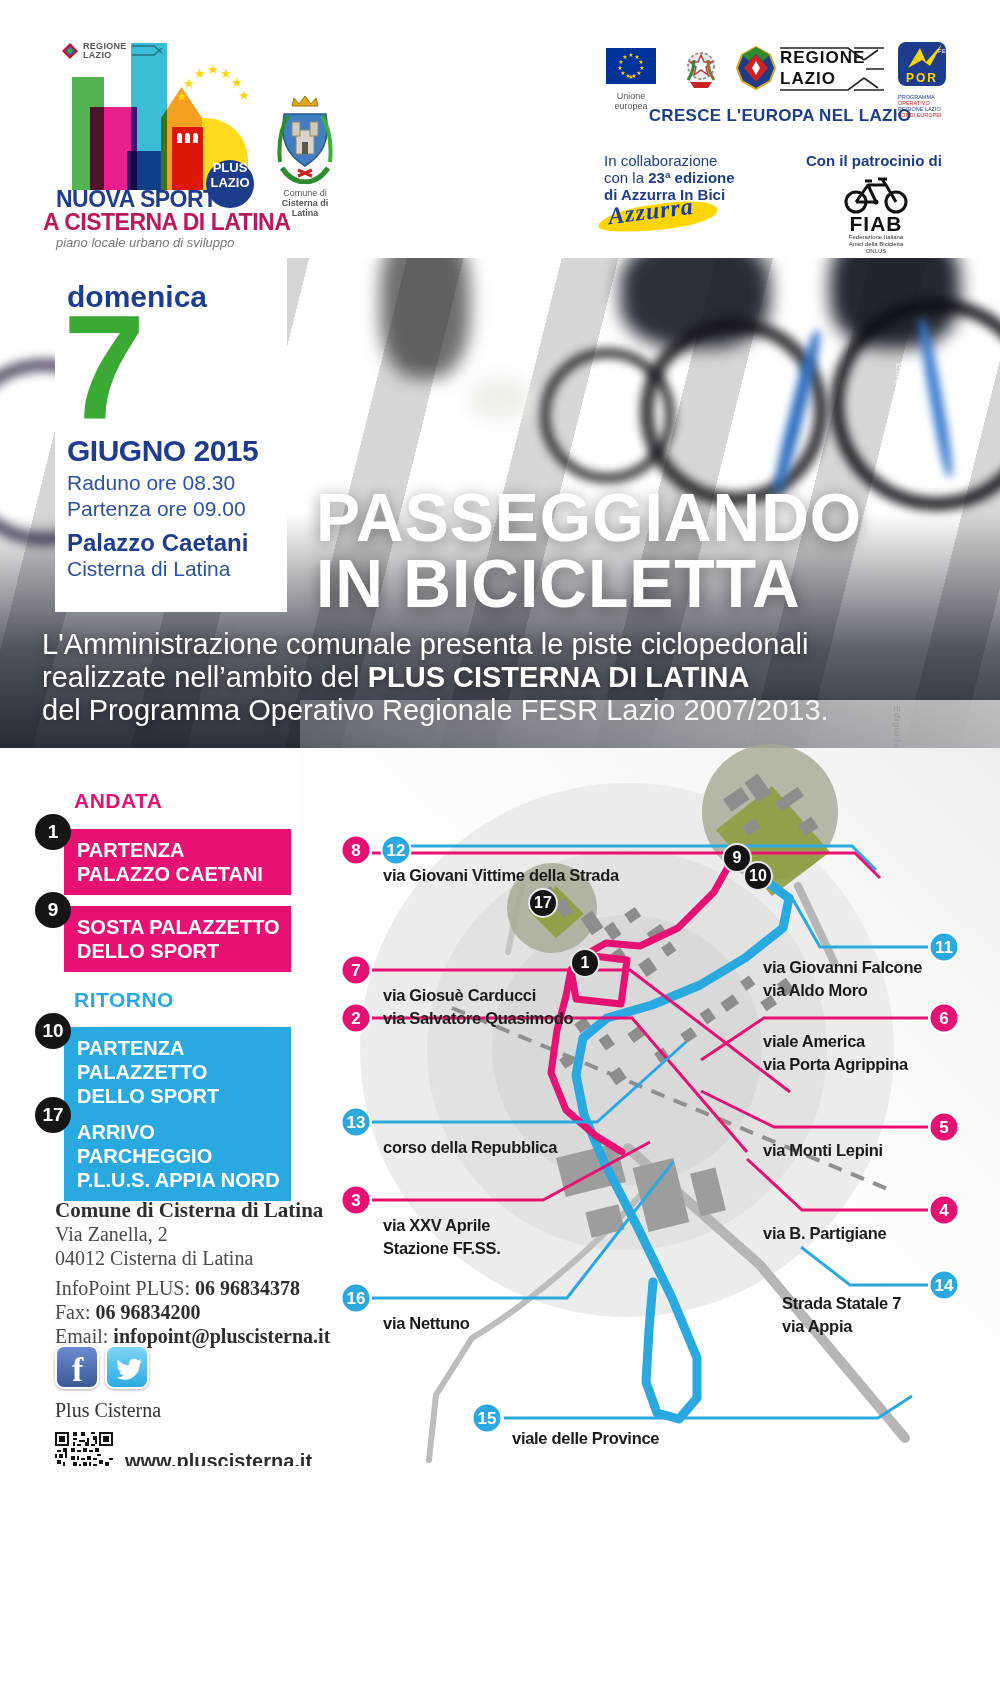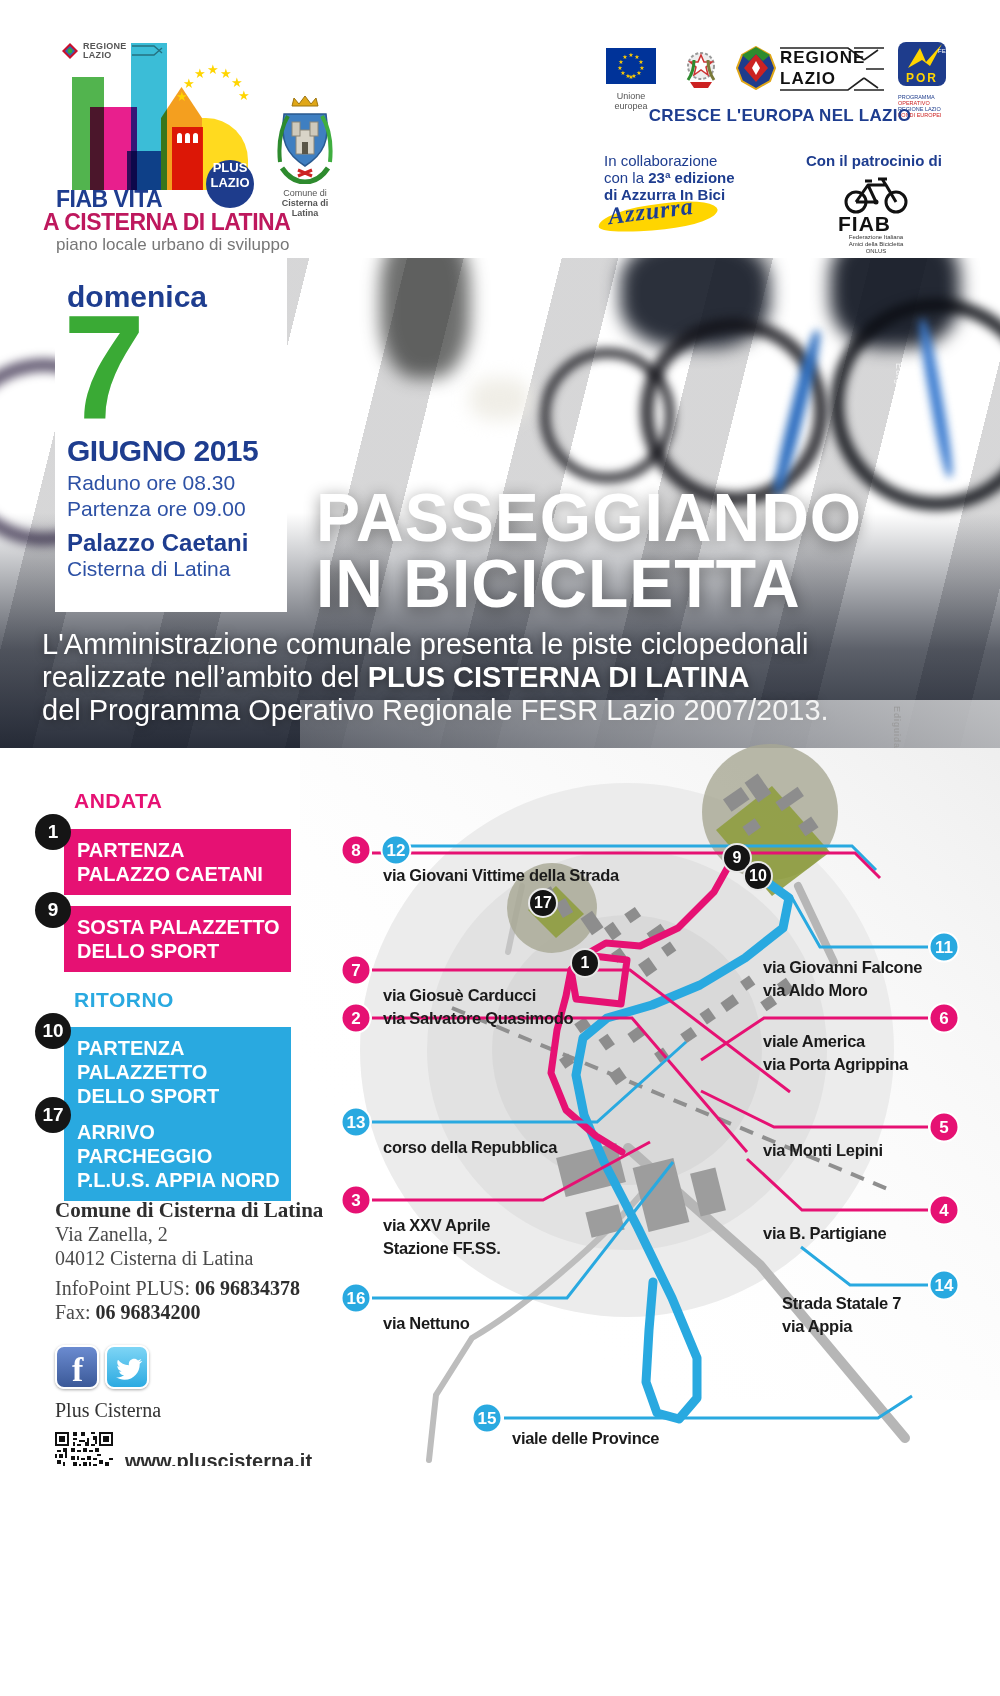--- a/index.html
+++ b/index.html
@@ -7,34 +7,34 @@
           font-family:"Liberation Sans",sans-serif;-webkit-font-smoothing:antialiased;}
   .abs{position:absolute;}
   
   .skyrect{position:absolute;mix-blend-mode:multiply;opacity:.88;}
   .star{position:absolute;color:#ffd500;font-size:13px;line-height:13px;}
   .plus-circle{position:absolute;left:206px;top:160px;width:48px;height:48px;border-radius:50%;
      background:#1e3c8c;color:#fff;font-weight:bold;font-size:13px;line-height:15px;
      display:flex;align-items:flex-start;justify-content:center;text-align:center;}
   .logo-t1{position:absolute;left:56px;top:186px;font-size:23px;font-weight:bold;color:#1e3d8f;letter-spacing:-.5px;}
   .logo-t2{position:absolute;left:43px;top:209px;font-size:23px;font-weight:bold;color:#be185d;letter-spacing:-.5px;}
-  .logo-t3{position:absolute;left:56px;top:235px;font-size:17px;color:#777;}
+  .logo-t3{position:absolute;left:56px;top:235px;font-size:13px;color:#777;font-style:italic;}
   .minirl{position:absolute;left:62px;top:42px;display:flex;gap:5px;align-items:center;}
   .minirl .txt{font-size:9px;font-weight:bold;color:#555;line-height:9px;letter-spacing:.3px;}
   .cap{color:#555;font-size:9px;text-align:center;}
   .cresce{position:absolute;left:620px;top:106px;width:320px;text-align:center;
      font-size:17px;font-weight:bold;color:#1e3d8f;letter-spacing:.3px;}
   .collab{position:absolute;left:604px;top:152px;font-size:15px;color:#1e3d8f;line-height:17px;}
   .patro{position:absolute;left:806px;top:152px;font-size:15px;font-weight:bold;color:#1e3d8f;}
   .azz{position:absolute;left:598px;top:196px;width:122px;height:40px;}
   .azz .swoosh{position:absolute;left:0;top:8px;width:120px;height:26px;background:#ffd500;
      border-radius:60% 40% 50% 60%/70% 50% 60% 40%;transform:rotate(-6deg);}
   .azz .word{position:absolute;left:10px;top:2px;font-family:"Liberation Serif",serif;font-style:italic;
      font-weight:bold;font-size:24px;color:#1d3e94;transform:rotate(-7deg);letter-spacing:1px;}
-  .fiab-name{position:absolute;left:838px;top:212px;width:76px;text-align:left;font-size:21px;
+  .fiab-name{position:absolute;left:838px;top:212px;width:76px;text-align:center;font-size:21px;
      font-weight:bold;color:#111;letter-spacing:1px;}
   .fiab-cap{position:absolute;left:832px;top:234px;width:88px;text-align:center;font-size:6px;color:#333;line-height:7px;}
   
   #hero{position:absolute;left:0;top:258px;width:1000px;height:490px;overflow:hidden;
     background:
       radial-gradient(ellipse 520px 300px at 10% 8%,#7fae3f 0%,#63922f0 28%,rgba(96,135,47,.85) 50%,rgba(96,135,47,0) 70%),
       radial-gradient(ellipse 430px 210px at 43% 2%,#94b24a 0%,rgba(125,150,62,.8) 42%,rgba(125,150,62,0) 66%),
       linear-gradient(112deg,#4e5e33 0%,#6a6f4e 13%,#99917b 26%,#8d8274 38%,#6f6659 52%,#544f49 68%,#3b3a37 82%,#2c2b29 100%);}
   .wheel{position:absolute;border-radius:50%;border:14px solid rgba(18,18,24,.82);filter:blur(5px);}
   .blob{position:absolute;filter:blur(9px);border-radius:40%;}
@@ -121,21 +121,21 @@
       <span class="star" style="left:194px;top:67px;">★</span>
       <span class="star" style="left:207px;top:63px;">★</span>
       <span class="star" style="left:220px;top:67px;">★</span>
       <span class="star" style="left:231px;top:76px;">★</span>
       <span class="star" style="left:238px;top:89px;">★</span>
     </div>
     <div class="plus-circle">
       <div><span>PLUS</span><br>
            <span>LAZIO</span></div>
     </div>
-    <div class="logo-t1">FIAB VITA</div>
+    <div class="logo-t1">NUOVA SPORT</div>
     <div class="logo-t2">A CISTERNA DI LATINA</div>
     <div class="logo-t3">piano locale urbano di sviluppo</div>
 
     <div class="abs" style="left:276px;top:92px;width:58px;height:110px;">
       <svg width="58" height="92">
         <path d="M16,14 L18,6 L23,12 L29,4 L35,12 L40,6 L42,14 Z" fill="#e0a718" stroke="#9c7410" stroke-width="1"></path>
         <path d="M8,22 C4,48 10,62 29,74 C48,62 54,48 50,22 Z" fill="#3f7fc1" stroke="#2a5a8f" stroke-width="1.5"></path>
         <rect x="20" y="38" width="18" height="24" fill="#d8d4c8" stroke="#8a8678" stroke-width="1"></rect>
         <rect x="16" y="30" width="8" height="14" fill="#cfcabb" stroke="#8a8678" stroke-width="1"></rect>
         <rect x="34" y="30" width="8" height="14" fill="#cfcabb" stroke="#8a8678" stroke-width="1"></rect>
@@ -383,20 +383,21 @@
   </div>
 
   <div class="contact" style="top:1198px;">
     <div class="c-bold" style="font-size:21px;">Comune di Cisterna di Latina</div>
     <div>Via Zanella, 2</div>
     <div>04012 Cisterna di Latina</div>
   </div>
   <div class="contact" style="top:1276px;">
     <div><span>InfoPoint PLUS: </span><span class="c-bold">06 96834378</span></div>
     <div><span>Fax: </span><span class="c-bold">06 96834200</span></div>
+    <div><span>Email: </span><span class="c-bold">infopoint@pluscisterna.it</span></div>
   </div>
 
   <div class="socbtn" style="left:55px;top:1345px;background:linear-gradient(#6b8bd0,#3b5998);">
     <div style="position:absolute;left:15px;top:4px;color:#fff;font-weight:bold;font-size:34px;font-family:'Liberation Serif',serif;">f</div>
   </div>
   <div class="socbtn" style="left:105px;top:1345px;background:linear-gradient(#7ed5f5,#2caae1);">
     <svg width="40" height="40" style="margin:2px;">
       <path d="M33,12 c-1,.5-2,.8-3,.9 1-.6 1.9-1.6 2.3-2.8 -1,.6-2.1,1-3.3,1.3 -1-1.1-2.4-1.7-3.9-1.7 -2.9,0-5.3,2.4-5.3,5.3 0,.4 0,.8 .1,1.2 -4.4-.2-8.3-2.3-10.9-5.5 -.5,.8-.7,1.7-.7,2.7 0,1.8 .9,3.5 2.4,4.4 -.9,0-1.7-.3-2.4-.7 0,2.6 1.8,4.7 4.2,5.2 -.4,.1-.9,.2-1.4,.2 -.3,0-.7,0-1-.1 .7,2.1 2.7,3.7 5,3.7 -1.8,1.4-4.1,2.3-6.6,2.3 -.4,0-.9,0-1.3-.1 2.4,1.5 5.2,2.4 8.2,2.4 9.9,0 15.3-8.2 15.3-15.3 v-.7 c1-.8 1.9-1.7 2.6-2.8z" fill="#fff"></path>
     </svg>
   </div>

